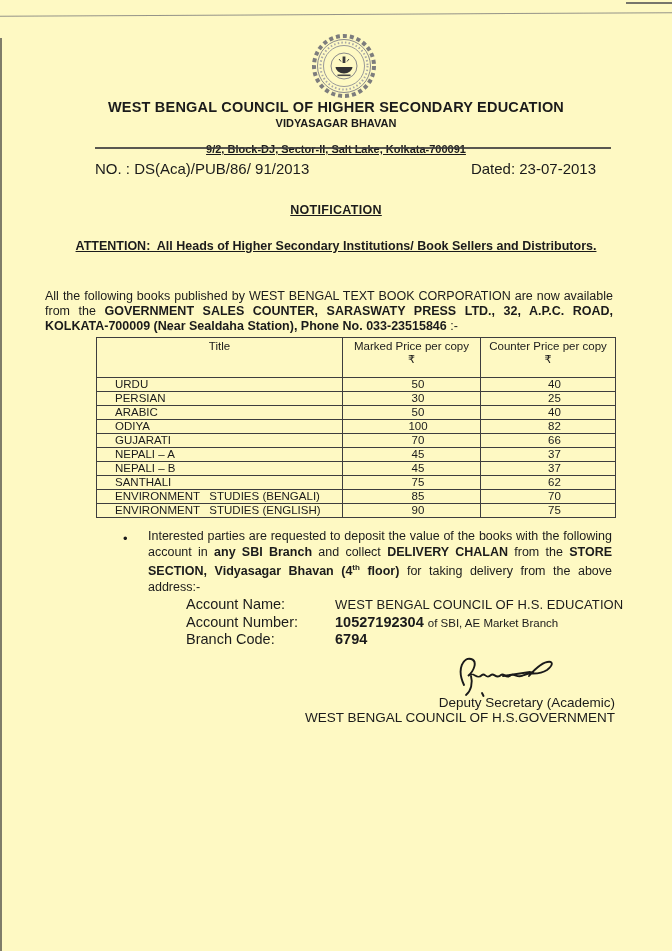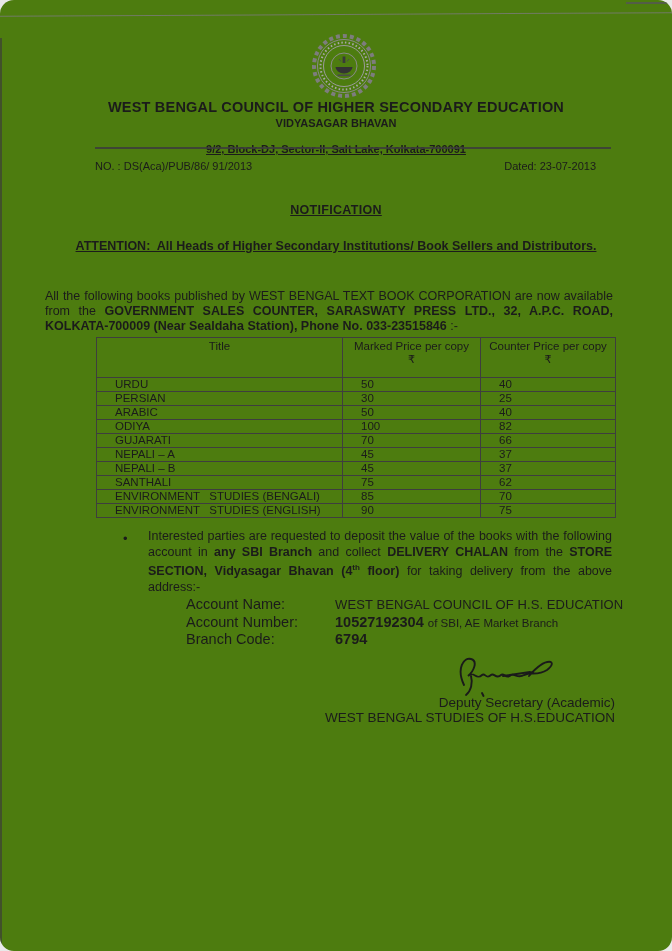--- a/index.html
+++ b/index.html
@@ -1,53 +1,52 @@
 <!DOCTYPE html>
 <html><head>
 <meta charset="utf-8">
 <style>
   html,body{margin:0;padding:0;background:#e9e9e9;}
   .page{
     position:relative;width:672px;height:951px;margin:0 auto;
-    background:#4d7c0f;color:#1b1b1b;overflow:hidden;
+    background:#fef9c3;color:#1b1b1b;overflow:hidden;
     font-family:"Liberation Sans","DejaVu Sans",sans-serif;
-    border-radius:14px;
   }
   
   .scan-top{position:absolute;top:14px;left:-4px;width:682px;height:1px;background:#7a7a7a;transform:rotate(-0.3deg);opacity:.8;}
   .scan-top-right{position:absolute;top:2px;right:0;width:46px;height:2px;background:#555;opacity:.8;}
   .scan-left{position:absolute;top:38px;left:0;width:1.5px;height:913px;background:#3a3a3a;opacity:.65;}
   .stray-mark{position:absolute;left:163px;top:328px;width:9px;height:2px;background:#666;opacity:.55;transform:rotate(8deg);}
   
   .seal{position:absolute;left:308px;top:30px;}
   
   .org-header{position:absolute;left:16px;top:99px;width:640px;text-align:center;}
   .org-name{font-size:14.5px;font-weight:bold;letter-spacing:.2px;}
   .org-building{font-size:11px;font-weight:bold;margin-top:2px;}
   .org-address{font-size:11px;font-weight:bold;margin-top:14px;text-decoration:underline;}
   .header-rule{position:absolute;left:95px;top:147px;width:516px;height:2px;background:#3c3c3c;opacity:.85;}
   
-  .ref-row{position:absolute;left:95px;top:160px;width:501px;display:flex;justify-content:space-between;font-size:11px;}
+  .ref-row{position:absolute;left:95px;top:160px;width:501px;display:flex;justify-content:space-between;font-size:15px;}
   
   .notification{position:absolute;left:16px;top:203px;width:640px;text-align:center;
     font-size:12.5px;font-weight:bold;text-decoration:underline;letter-spacing:.3px;}
   .attention{position:absolute;left:16px;top:239px;width:640px;text-align:center;
     font-size:12.5px;font-weight:bold;text-decoration:underline;white-space:pre-wrap;}
   
   .intro{position:absolute;left:45px;top:276px;width:568px;font-size:12.5px;line-height:15.2px;text-align:justify;}
   .intro b{font-weight:bold;}
   
   .books-table{position:absolute;left:96px;top:337px;width:519px;border-collapse:collapse;
     font-size:11.5px;table-layout:fixed;}
   .books-table th,.books-table td{border:1px solid #3e3e3e;}
   .books-table th{font-weight:400;vertical-align:top;padding:2px 2px 0 2px;line-height:13px;text-align:center;height:37px;}
   .th-rupee{display:block;text-align:center;font-size:11px;margin-top:0;}
   .books-table td{height:13px;line-height:12.5px;padding:0 18px;}
   td.cell-title{white-space:pre;text-align:left;}
-  td.cell-num{text-align:left;padding-right:5px;}
+  td.cell-num{text-align:center;padding-right:5px;}
   
   .bullet-dot{position:absolute;left:123px;top:531px;font-size:13px;}
   .bullet-text{position:absolute;left:148px;top:529px;width:464px;font-size:12.5px;line-height:15.6px;text-align:justify;}
   .bullet-text b{font-weight:bold;}
   .bullet-text sup{font-size:8px;font-weight:bold;}
   
   .account{position:absolute;left:186px;top:596px;font-size:14.5px;line-height:16.5px;}
   .account .row{white-space:nowrap;}
   .account .label{display:inline-block;width:145px;}
   .v-name{font-size:13px;letter-spacing:.1px;}
@@ -195,15 +194,15 @@
   <svg class="sig-svg" width="110" height="44" viewBox="0 0 110 44">
     <g fill="none" stroke="#1a1a1a" stroke-width="1.9" stroke-linecap="round">
       <path d="M9 30 C1 13 9 2 16 4 C23 6 19 16 13 21 C19 15 21 26 27 20 C30 17 31 25 36 20 C39 17 41 25 46 20 C49 17 51 25 56 20 C59 18 63 24 69 20 L78 17"></path>
       <path d="M16 21 C18 28 16 36 11 40"></path>
       <path d="M74 21 C92 0 104 6 92 15 C86 19 78 19 71 18"></path>
       <path d="M48 21 L75 17"></path>
       <path d="M27 38 l1.5 3"></path>
     </g>
   </svg>
   <div class="sig-title">Deputy Secretary (Academic)</div>
-  <div class="sig-org">WEST BENGAL STUDIES OF H.S.EDUCATION</div>
+  <div class="sig-org">WEST BENGAL COUNCIL OF H.S.GOVERNMENT</div>
 
 </div>
 
 </body></html>

